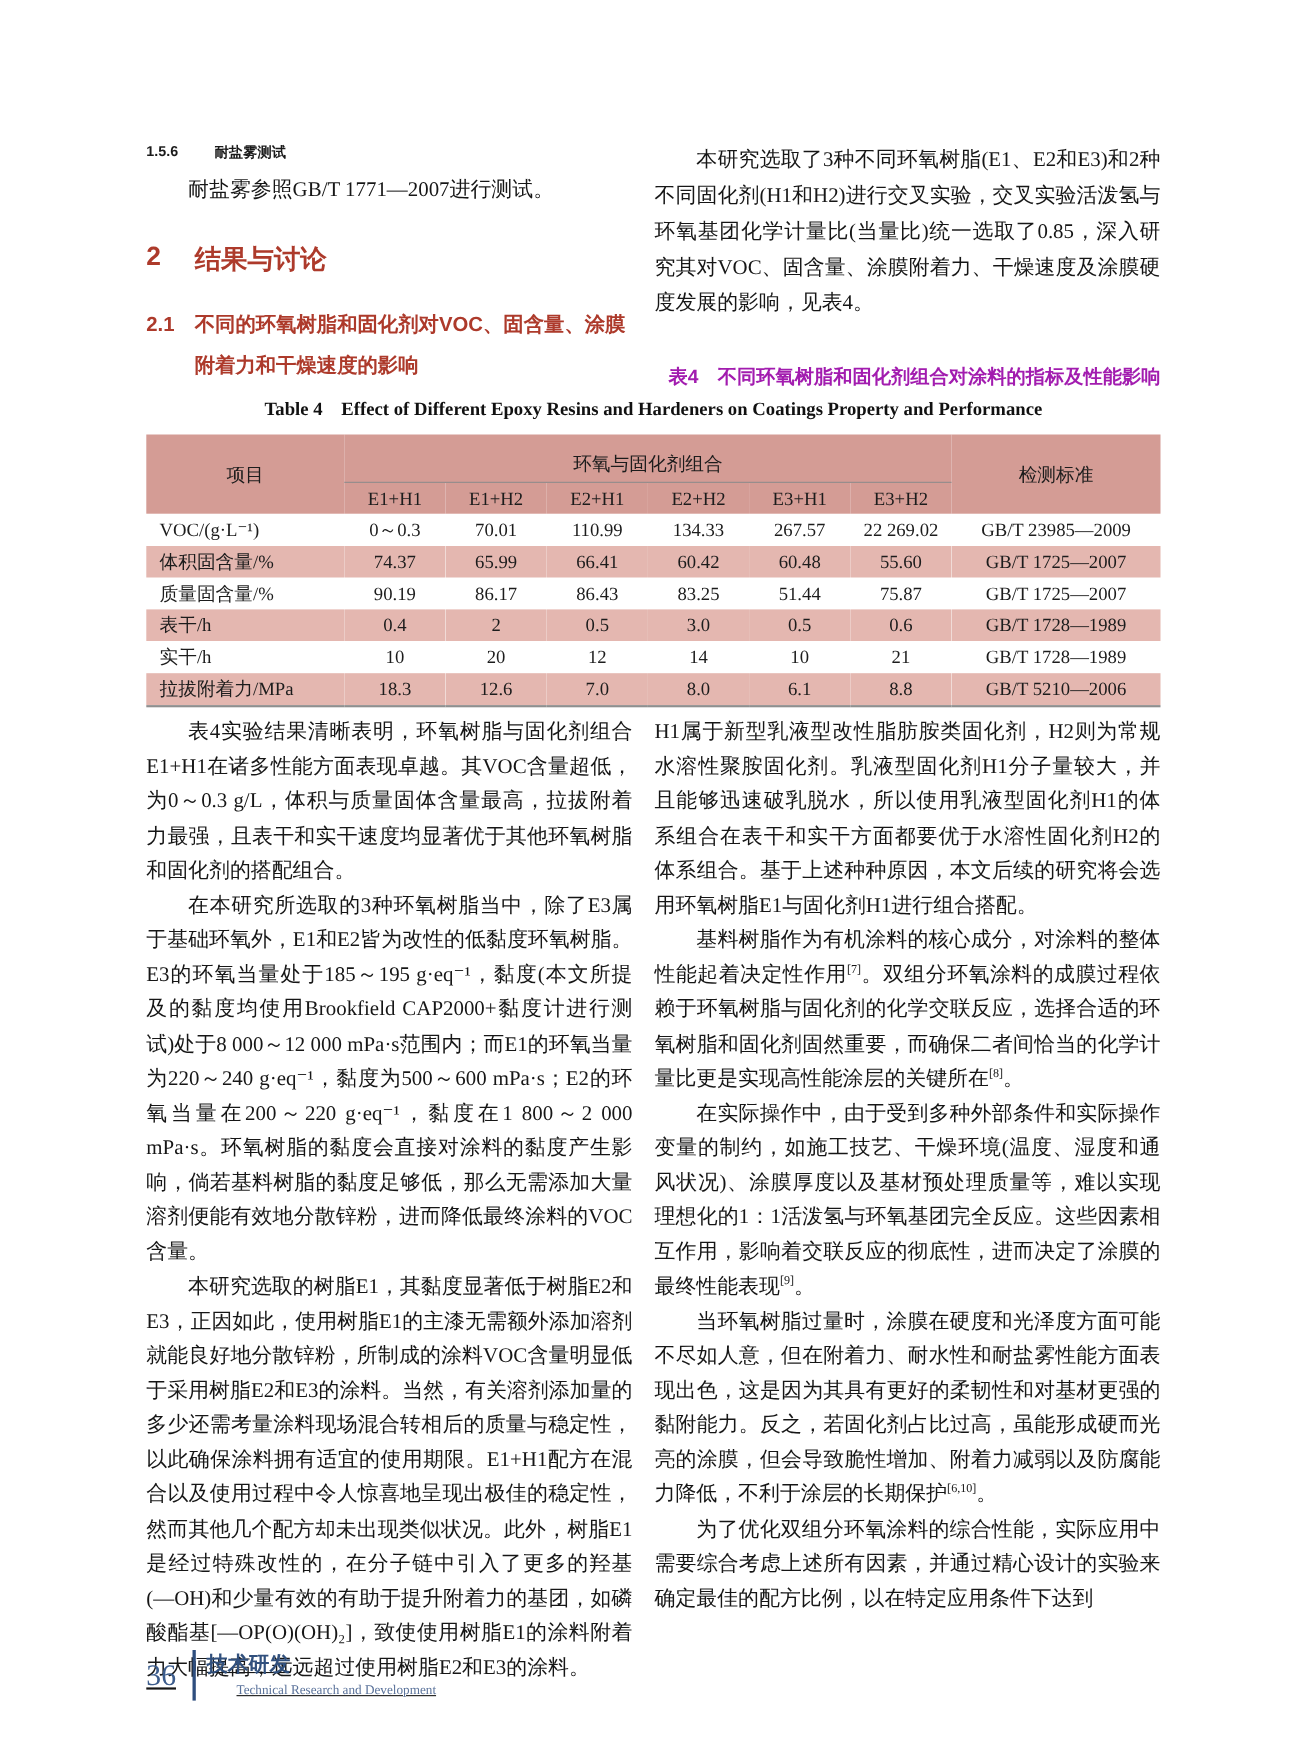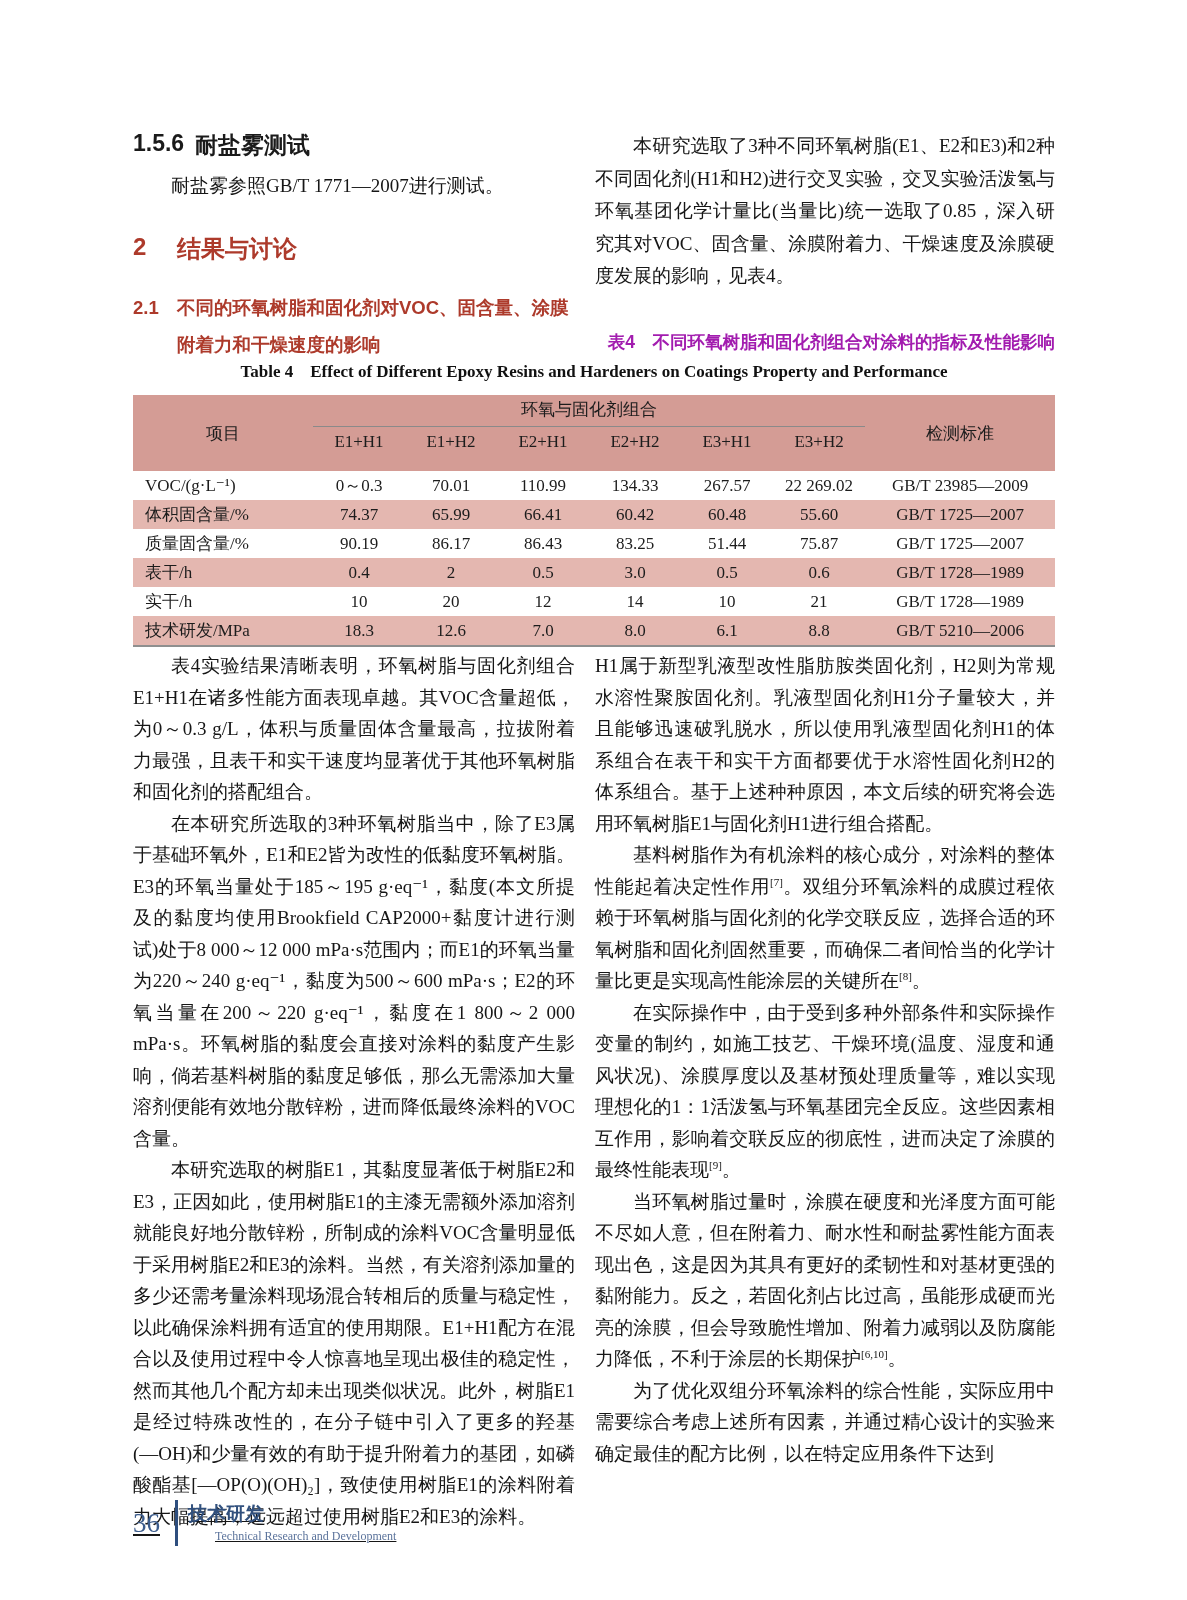--- a/index.html
+++ b/index.html
@@ -36,21 +36,21 @@
   .running-head .issue{letter-spacing:1px;}
   
   .top-section{
     position:absolute;left:133px;top:124px;width:922px;
     display:flex;gap:20px;
   }
   .col-l{width:442px;}
   .col-r{width:460px;}
   .h3-row{display:flex;font-family:"Liberation Sans","DejaVu Sans",sans-serif;font-weight:bold;}
   .h3-row .num{flex:0 0 52px;}
-  .sec156{font-size:23px;color:#1a1a1a;margin-top:6px;}
+  .sec156{font-size:13px;color:#1a1a1a;margin-top:6px;}
   .sec156 .num{flex:0 0 62px;}
   .p-after-h3{font-size:19px;margin-top:9px;text-indent:2em;line-height:31px;}
   .sec2{font-size:24px;color:var(--red);margin-top:32px;}
   .sec2 .num{flex:0 0 44px;}
   .h21{font-size:18.5px;color:var(--red);margin-top:24px;line-height:37px;}
   .h21 .num{flex:0 0 44px;}
   .intro-p{font-size:19px;line-height:32.5px;text-align:justify;text-indent:2em;margin-top:6px;}
   
   .table-block{position:absolute;left:133px;top:330px;width:922px;}
   .cap-zh{
@@ -64,23 +64,23 @@
     font-size:17px;color:#1c1c1c;
     border-bottom:2px solid #8f8f8f;
   }
   table.t4 th{font-weight:normal;}
   table.t4 thead tr{background:var(--pink-dark);}
   table.t4 thead th{text-align:center;}
   th.item-h,th.std-h{font-size:17px;}
   th.group-h{padding:0;}
   th.group-h .group-inner{
     display:block;border-bottom:1px solid #8a8a8a;
-    padding:4px 0 5px;line-height:22px;
-  }
-  tr.combo-tr th{padding:4px 0 18px;line-height:22px;}
+    padding:16px 0 5px;line-height:22px;
+  }
+  tr.combo-tr th{padding:4px 0 2px;line-height:22px;}
   table.t4 tbody td{
     text-align:center;height:29px;line-height:29px;
     white-space:nowrap;overflow:hidden;
   }
   table.t4 tbody td.rowlabel{text-align:left;padding-left:12px;}
   table.t4 tbody tr:nth-child(even){background:var(--pink-light);}
   
   .bottom-section{
     position:absolute;left:133px;top:650px;width:922px;
     display:flex;gap:20px;
@@ -209,21 +209,21 @@
             <td class="rowlabel">实干/h</td>
             <td>10</td>
             <td>20</td>
             <td>12</td>
             <td>14</td>
             <td>10</td>
             <td>21</td>
             <td>GB/T 1728—1989</td>
           </tr>
           <tr>
-            <td class="rowlabel">技术研发/MPa</td>
+            <td class="rowlabel">拉拔附着力/MPa</td>
             <td>18.3</td>
             <td>12.6</td>
             <td>7.0</td>
             <td>8.0</td>
             <td>6.1</td>
             <td>8.8</td>
             <td>GB/T 5210—2006</td>
           </tr>
         </tbody>
     </table>

